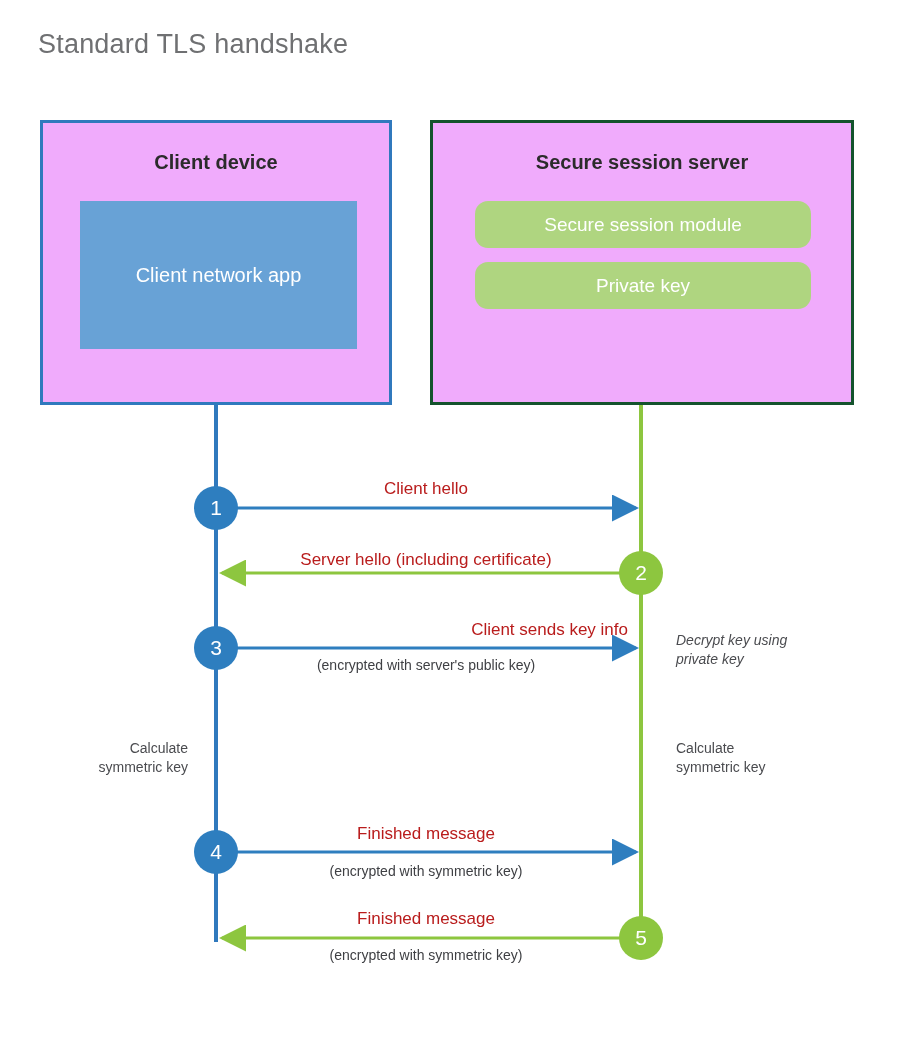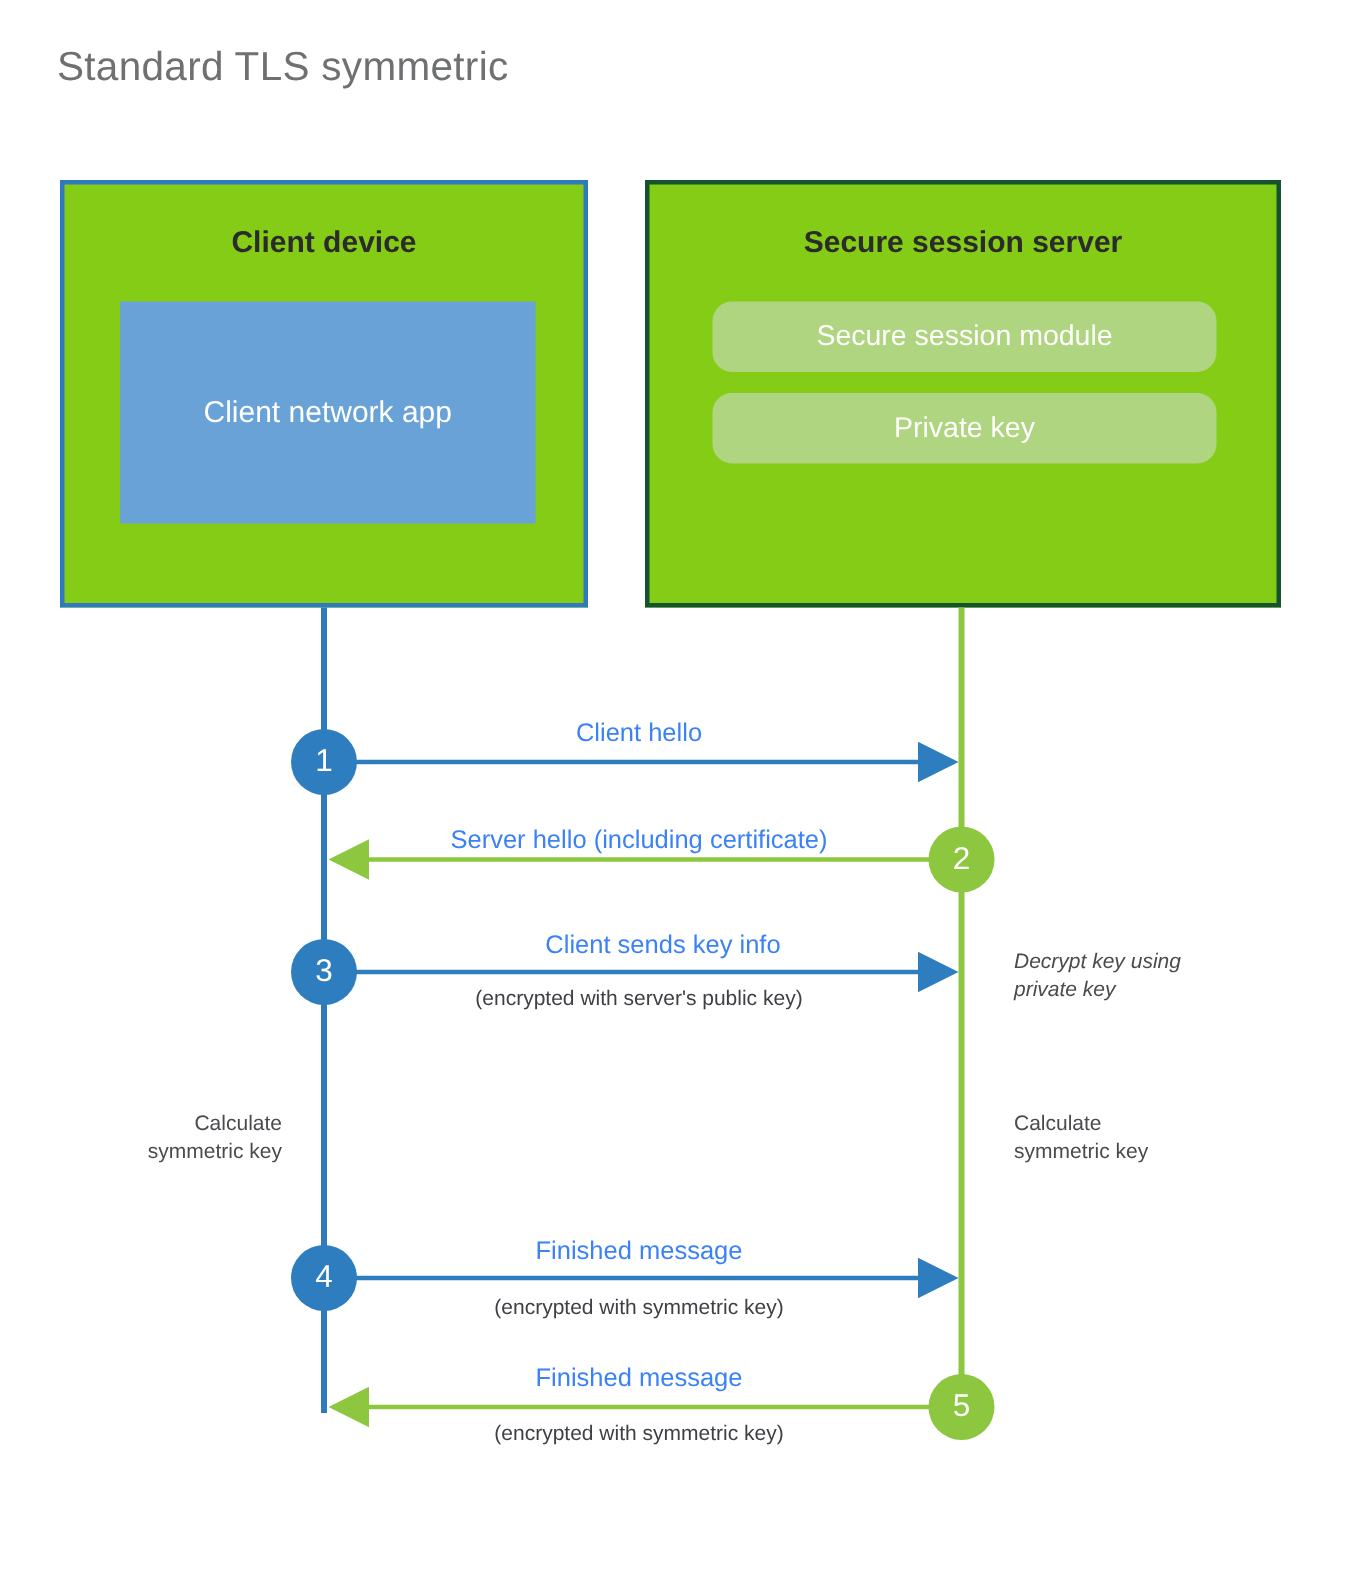--- a/index.html
+++ b/index.html
@@ -28,21 +28,21 @@
     font-weight: 300;
     letter-spacing: 0.2px;
     color: #6f7072;
     white-space: nowrap;
   }
 
   
   .entity-box {
     position: absolute;
     box-sizing: border-box;
-    background: #84cc16;
+    background: #f0abfc;
     text-decoration: underline;
   }
   #client-box {
     left: 40px;
     top: 120px;
     width: 352px;
     height: 285px;
     border: 3px solid #3079bd;
   }
   #server-box {
@@ -139,21 +139,21 @@
     font-size: 21px;
     font-weight: 500;
   }
   .step-circle.blue { background: #2e7ebf; }
   .step-circle.green { background: #8dc63f; }
 
   
   .msg-label {
     position: absolute;
     text-align: center;
-    color: #3b82f6;
+    color: #b91c1c;
     font-size: 17px;
     white-space: nowrap;
   }
   .msg-sub {
     position: absolute;
     text-align: center;
     color: #3f4044;
     font-size: 14px;
     white-space: nowrap;
   }
@@ -165,21 +165,21 @@
     white-space: pre-line;
   }
   .side-note.right-align { text-align: right; }
   .side-note.left-align { text-align: left; }
 </style>
 </head>
 <body>
 
 <div id="diagram-root">
 
-  <div class="page-title">Standard TLS symmetric</div>
+  <div class="page-title">Standard TLS handshake</div>
 
   <div class="entity-box" id="client-box">
     <div class="entity-title">Client device</div>
     <div id="client-app-block">Client network app</div>
   </div>
 
   <div class="entity-box" id="server-box">
     <div class="entity-title">Secure session server</div>
     <div id="server-components">
       <div class="server-component">Secure session module</div>
@@ -214,21 +214,21 @@
   <div class="step-circle blue" style="left:194px; top:486px;">1</div>
   <div class="step-circle green" style="left:619px; top:551px;">2</div>
   <div class="step-circle blue" style="left:194px; top:626px;">3</div>
   <div class="step-circle blue" style="left:194px; top:830px;">4</div>
   <div class="step-circle green" style="left:619px; top:916px;">5</div>
 
   <div class="msg-label" style="left:216px; top:479px; width:420px;">Client hello</div>
 
   <div class="msg-label" style="left:216px; top:550px; width:420px;">Server hello (including certificate)</div>
 
-  <div class="msg-label" style="left:232px; top:620px; width:420px;">Client sends key info</div>
+  <div class="msg-label" style="left:208px; top:620px; width:420px;text-align:right;">Client sends key info</div>
   <div class="msg-sub" style="left:216px; top:657px; width:420px;">(encrypted with server's public key)</div>
 
   <div class="msg-label" style="left:216px; top:824px; width:420px;">Finished message</div>
   <div class="msg-sub" style="left:216px; top:863px; width:420px;">(encrypted with symmetric key)</div>
 
   <div class="msg-label" style="left:216px; top:909px; width:420px;">Finished message</div>
   <div class="msg-sub" style="left:216px; top:947px; width:420px;">(encrypted with symmetric key)</div>
 
   <div class="side-note left-align" style="left:676px; top:631px; width:190px;font-style:italic;">Decrypt key using
 private key</div>

